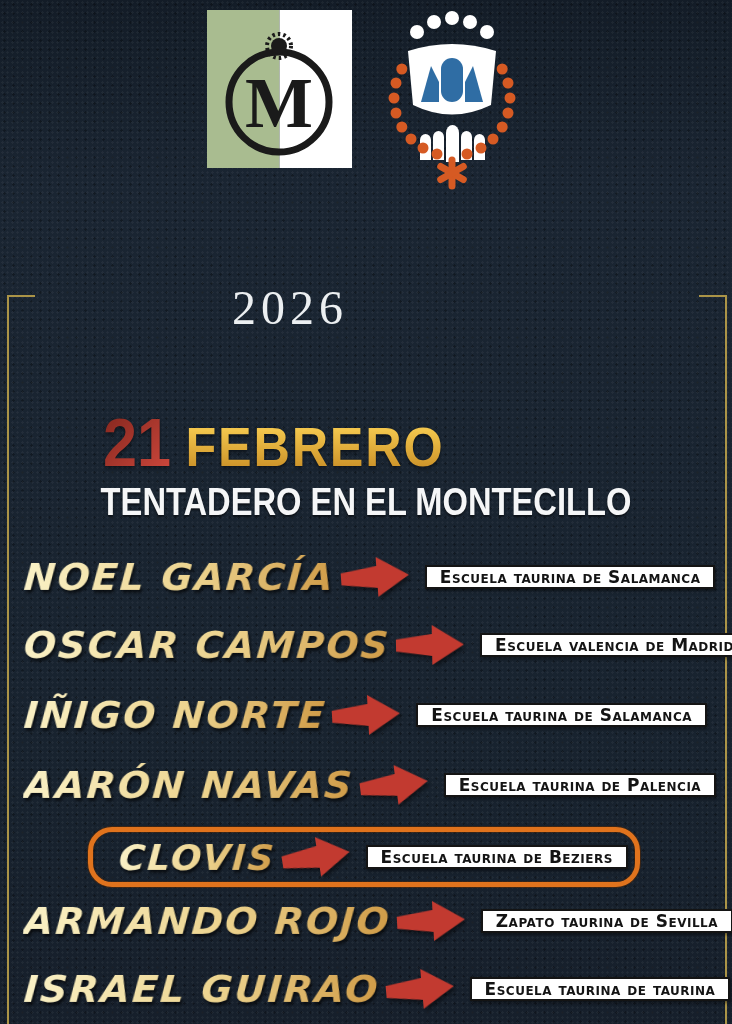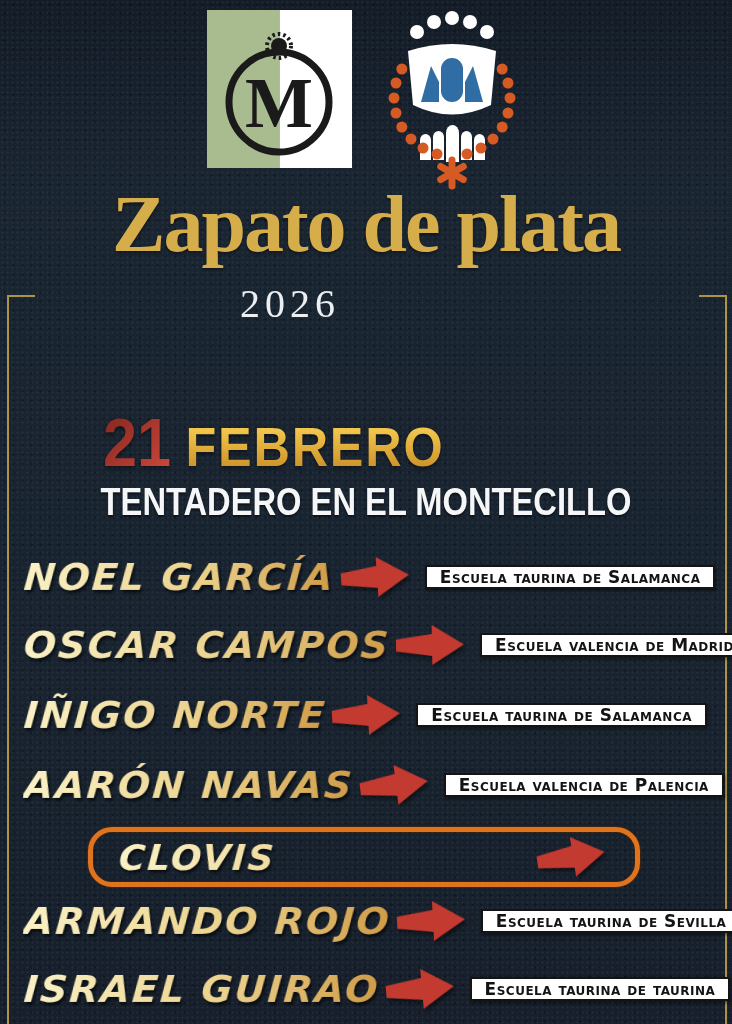--- a/index.html
+++ b/index.html
@@ -30,21 +30,21 @@
   .frame-stub.left{left:7px}.frame-stub.right{right:5px}
   
   .logos{position:absolute;top:8px;left:0;width:732px;height:180px}
   .logo-mono{position:absolute;left:207px;top:2px;width:145px;height:158px}
   .logo-crest{position:absolute;left:372px;top:0;width:160px;height:182px}
   
   .title{position:absolute;top:182px;left:0;width:732px;text-align:center;
     font-family:"Liberation Serif",serif;font-weight:700;font-size:80px;line-height:1.05;
     letter-spacing:-2px;color:var(--title-gold);text-shadow:0 2px 3px rgba(0,0,0,.45)}
   .year{position:absolute;top:284px;left:0;width:580px;text-align:center;
-    font-family:"Liberation Serif",serif;font-weight:400;font-size:40px;line-height:1;
+    font-family:"Liberation Serif",serif;font-weight:400;font-size:48px;line-height:1;
     letter-spacing:5px;color:var(--year-white)}
   
   .dateline{position:absolute;top:408px;left:103px;display:flex;align-items:baseline;gap:16px;
     transform:scaleX(.9);transform-origin:left}
   .day{font-weight:800;font-size:68px;line-height:1;
     background:linear-gradient(135deg,#892920 10%,#c8453a 90%);
     -webkit-background-clip:text;background-clip:text;color:transparent;
     filter:drop-shadow(0 2px 2px rgba(0,0,0,.5))}
   .month{font-weight:800;font-size:56px;line-height:1;letter-spacing:2px;
     background:linear-gradient(180deg,#f2c54c 20%,#c88d25 95%);
@@ -135,21 +135,20 @@
         <circle cx="125.2" cy="61" r="5.5"></circle>
       </g>
       <g stroke="var(--logo-orange)" stroke-width="7" stroke-linecap="round">
         <line x1="75" y1="152" x2="75" y2="178"></line>
         <line x1="63.7" y1="158.5" x2="86.3" y2="171.5"></line>
         <line x1="86.3" y1="158.5" x2="63.7" y2="171.5"></line>
       </g>
     </svg>
   </div>
 
-  <div class="title">Zapato de plata</div>
   <div class="year">2026</div>
 
   <div class="dateline">
     <span class="day">21</span>
     <span class="month">FEBRERO</span>
   </div>
   <div class="venue">TENTADERO EN EL MONTECILLO</div>
 
   <div class="row r1">
     <div class="pname">NOEL GARCÍA</div>
@@ -173,36 +172,37 @@
         <polygon points="0,15 36,10 36,1 68,21 36,41 36,32 0,27" fill="var(--arrow-red)"></polygon>
       </svg>
     <div class="sbox"><span>Escuela taurina de Salamanca</span></div>
   </div>
 
   <div class="row r4">
     <div class="pname">AARÓN NAVAS</div>
     <svg class="arrow" viewBox="0 0 70 42">
         <polygon points="0,15 36,10 36,1 68,21 36,41 36,32 0,27" fill="var(--arrow-red)"></polygon>
       </svg>
-    <div class="sbox"><span>Escuela valencia de Palencia</span></div>
+    <div class="sbox"><span>Escuela taurina de Palencia</span></div>
   </div>
 
   <div class="row r5">
     <div class="pname">CLOVIS</div>
     <svg class="arrow" viewBox="0 0 70 42">
         <polygon points="0,15 36,10 36,1 68,21 36,41 36,32 0,27" fill="var(--arrow-red)"></polygon>
       </svg>
+    <div class="sbox"><span>Escuela taurina de Beziers</span></div>
   </div>
 
   <div class="row r6">
     <div class="pname">ARMANDO ROJO</div>
     <svg class="arrow" viewBox="0 0 70 42">
         <polygon points="0,15 36,10 36,1 68,21 36,41 36,32 0,27" fill="var(--arrow-red)"></polygon>
       </svg>
-    <div class="sbox"><span>Escuela taurina de Sevilla</span></div>
+    <div class="sbox"><span>Zapato taurina de Sevilla</span></div>
   </div>
 
   <div class="row r7">
     <div class="pname">ISRAEL GUIRAO</div>
     <svg class="arrow" viewBox="0 0 70 42">
         <polygon points="0,15 36,10 36,1 68,21 36,41 36,32 0,27" fill="var(--arrow-red)"></polygon>
       </svg>
     <div class="sbox"><span>Escuela taurina de taurina</span></div>
   </div>
 

